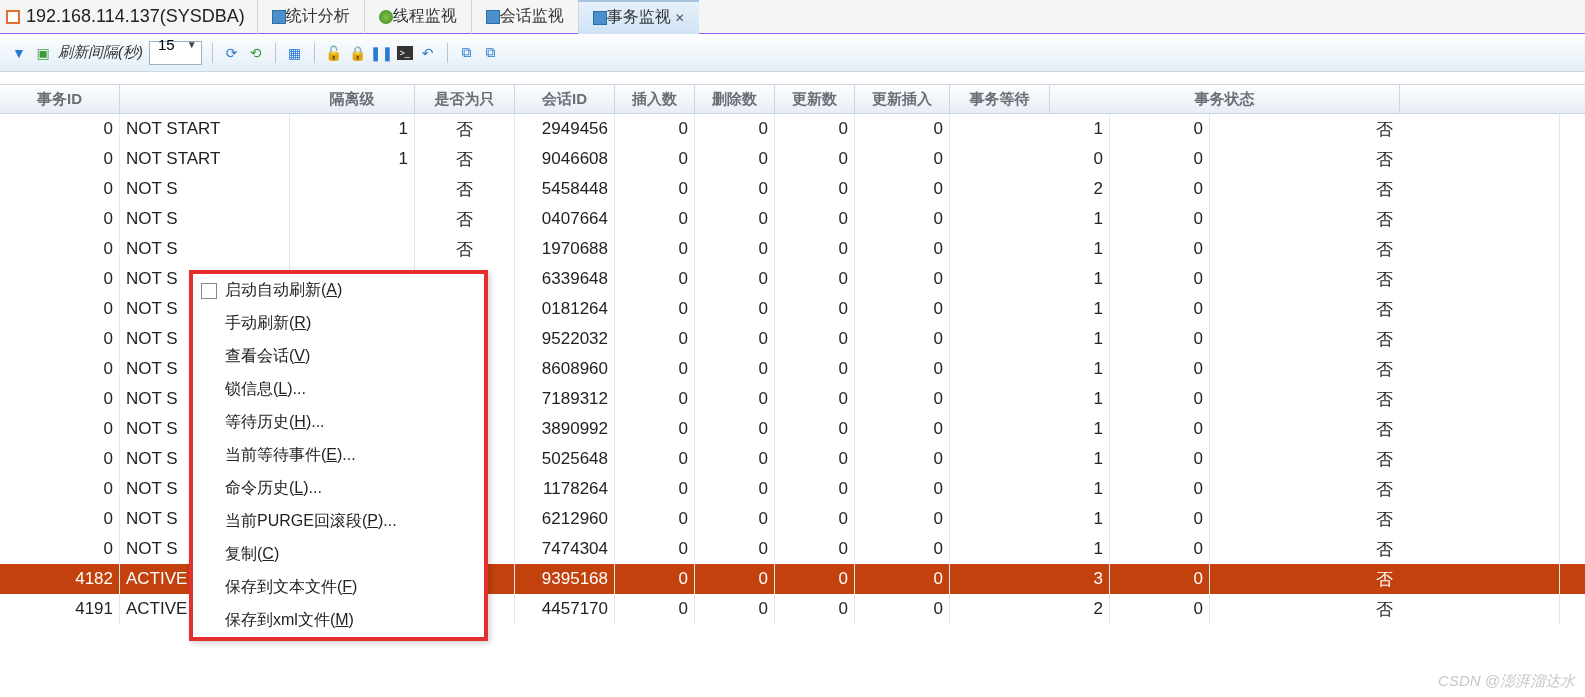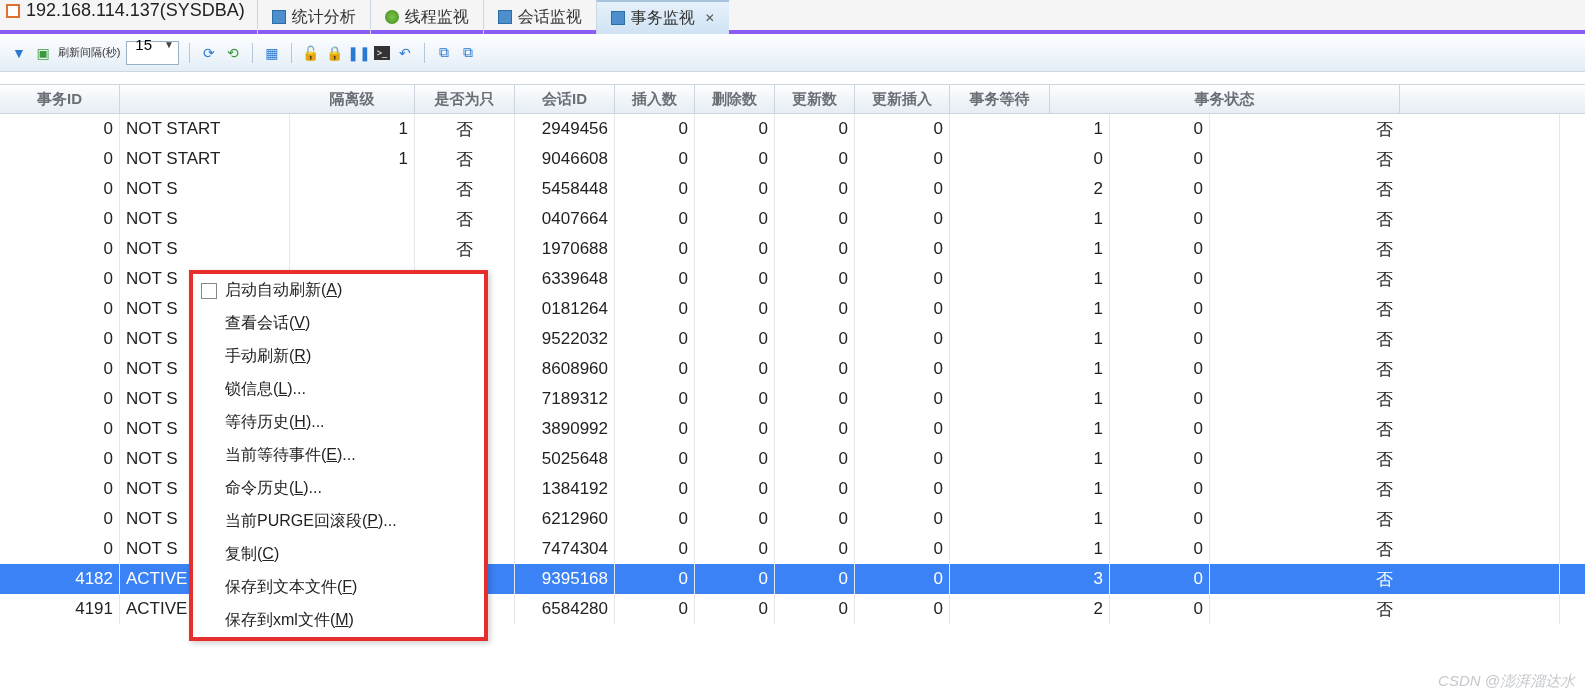--- a/index.html
+++ b/index.html
@@ -1,45 +1,45 @@
 <!DOCTYPE html>
 <html><head>
 <meta charset="utf-8">
 <style>
   * { box-sizing: border-box; margin: 0; padding: 0; }
   body { font-family: "Microsoft YaHei", Arial, sans-serif; font-size: 14px; background: #fff; width: 1585px; height: 697px; overflow: hidden; position: relative; }
 
-  .top-tabs { display: flex; align-items: flex-start; height: 34px; border-bottom: 4px solid #8b5cf6; background: #f5f5f5; }
+  .top-tabs { display: flex; align-items: center; height: 34px; border-bottom: 1px solid #8b5cf6; background: #f5f5f5; }
   .top-tabs .host { display:flex; align-items:center; padding:0 12px 0 6px; font-size: 18px; color:#222; }
   .top-tabs .host .srv-icon { width:14px; height:14px; background:#fff; border:2px solid #e07030; margin-right:6px; }
-  .tab { display:flex; align-items:center; gap:6px; padding:0 14px; height:34px; border-left:1px solid #cdd6df; color:#333; font-size:16px; cursor:pointer; }
+  .tab { display:flex; align-items:center; padding:0 14px; height:34px; border-left:1px solid #cdd6df; color:#333; font-size:16px; cursor:pointer; }
   .tab.active { background:linear-gradient(#e6f1fb,#d0e3f4); border-top:2px solid #a8c3de; }
   .tab .tab-icon { width:14px; height:14px; display:inline-block; }
   .ic-stat { background:#4d8fcc; border:1px solid #2a6ea8; }
   .ic-thread { background:radial-gradient(#7fc24b,#3d8b1c); border-radius:50%; }
   .ic-sess { background:#4d8fcc; border:1px solid #2a6ea8; }
   .ic-tx { background:#4d8fcc; border:1px solid #2a6ea8; }
   .close-x { font-size:12px; color:#555; padding-left:4px; }
 
   .toolbar { display:flex; align-items:center; height:38px; padding:0 10px; background:linear-gradient(#fdfeff,#e4eef7); border-bottom:1px solid #cdd6df; gap:6px; }
   .tb-ic { width:18px; height:18px; display:inline-flex; align-items:center; justify-content:center; cursor:pointer; font-size:14px; }
   .tb-sep { width:1px; height:20px; background:#b7c6d4; margin:0 4px; }
-  .tb-label { color:#333; font-size:11px; }
+  .tb-label { color:#333; font-size:15px;font-style:italic; }
   .tb-select { display:flex; align-items:center; border:1px solid #9ab0c4; background:#fff; height:24px; padding:0 4px 16px 8px; font-size:15px; cursor:pointer; }
   .tb-select .caret { margin-left:12px; font-size:10px; color:#444; }
 
   .grid { position:relative; }
   .grid-header { display:flex; background:linear-gradient(#fdfeff,#e6edf4); border-top:1px solid #cdd6df; border-bottom:1px solid #cdd6df; height:30px; }
   .gh { display:flex; align-items:center; justify-content:center; border-right:1px solid #cdd6df; color:#6a6f76; font-size:15px; font-weight:bold; overflow:hidden; }
   .gh.left { justify-content:flex-start; padding-left:6px;margin-top:48px; }
   .gh .sort { font-size:10px; margin-left:auto; padding-right:6px; color:#888; }
 
   .grid-body { overflow:hidden; }
   .row { display:flex; height:30px; align-items:center; }
-  .row.sel { background:#3b82f6; color:#fff; }
+  .row.sel { background:#c2410c; color:#fff; }
   .cell { display:flex; align-items:center; border-right:1px solid #e3e8ee; height:100%; padding:0 6px; font-size:17px; color:#222; overflow:hidden; white-space:nowrap; }
   .row.sel .cell { color:#fff; }
   .c-right { justify-content:flex-end; }
   .c-left { justify-content:flex-start; }
   .c-center { justify-content:center; }
 
   
   .w0{width:120px} .w1{width:170px} .w2{width:125px} .w3{width:100px}
   .w4{width:100px} .w5{width:80px} .w6{width:80px} .w7{width:80px}
   .w8{width:95px} .w9{width:160px} .w10{width:100px} .w11{width:350px}
@@ -310,21 +310,21 @@
         <div class="cell w8 c-right">0</div>
         <div class="cell w9 c-right">1</div>
         <div class="cell w10 c-right">0</div>
         <div class="cell w11 c-center">否</div>
       </div>
       <div class="row">
         <div class="cell w0 c-right">0</div>
         <div class="cell w1 c-left">NOT S</div>
         <div class="cell w2 c-right"></div>
         <div class="cell w3 c-center">否</div>
-        <div class="cell w4 c-right">1384192</div>
+        <div class="cell w4 c-right">1178264</div>
         <div class="cell w5 c-right">0</div>
         <div class="cell w6 c-right">0</div>
         <div class="cell w7 c-right">0</div>
         <div class="cell w8 c-right">0</div>
         <div class="cell w9 c-right">1</div>
         <div class="cell w10 c-right">0</div>
         <div class="cell w11 c-center">否</div>
       </div>
       <div class="row">
         <div class="cell w0 c-right">0</div>
@@ -366,43 +366,43 @@
         <div class="cell w8 c-right">0</div>
         <div class="cell w9 c-right">3</div>
         <div class="cell w10 c-right">0</div>
         <div class="cell w11 c-center">否</div>
       </div>
       <div class="row">
         <div class="cell w0 c-right">4191</div>
         <div class="cell w1 c-left">ACTIVE</div>
         <div class="cell w2 c-right">1</div>
         <div class="cell w3 c-center">否</div>
-        <div class="cell w4 c-right">6584280</div>
+        <div class="cell w4 c-right">4457170</div>
         <div class="cell w5 c-right">0</div>
         <div class="cell w6 c-right">0</div>
         <div class="cell w7 c-right">0</div>
         <div class="cell w8 c-right">0</div>
         <div class="cell w9 c-right">2</div>
         <div class="cell w10 c-right">0</div>
         <div class="cell w11 c-center">否</div>
       </div>
     </div>
 
   <div class="context-menu" id="ctx">
       <div class="ctx-item">
         <span class="ctx-check"></span>
         <span>启动自动刷新(<u>A</u>)</span>
       </div>
       <div class="ctx-item">
         <span class="ctx-nocheck"></span>
+        <span>手动刷新(<u>R</u>)</span>
+      </div>
+      <div class="ctx-item">
+        <span class="ctx-nocheck"></span>
         <span>查看会话(<u>V</u>)</span>
-      </div>
-      <div class="ctx-item">
-        <span class="ctx-nocheck"></span>
-        <span>手动刷新(<u>R</u>)</span>
       </div>
       <div class="ctx-item">
         <span class="ctx-nocheck"></span>
         <span>锁信息(<u>L</u>)...</span>
       </div>
       <div class="ctx-item">
         <span class="ctx-nocheck"></span>
         <span>等待历史(<u>H</u>)...</span>
       </div>
       <div class="ctx-item">

